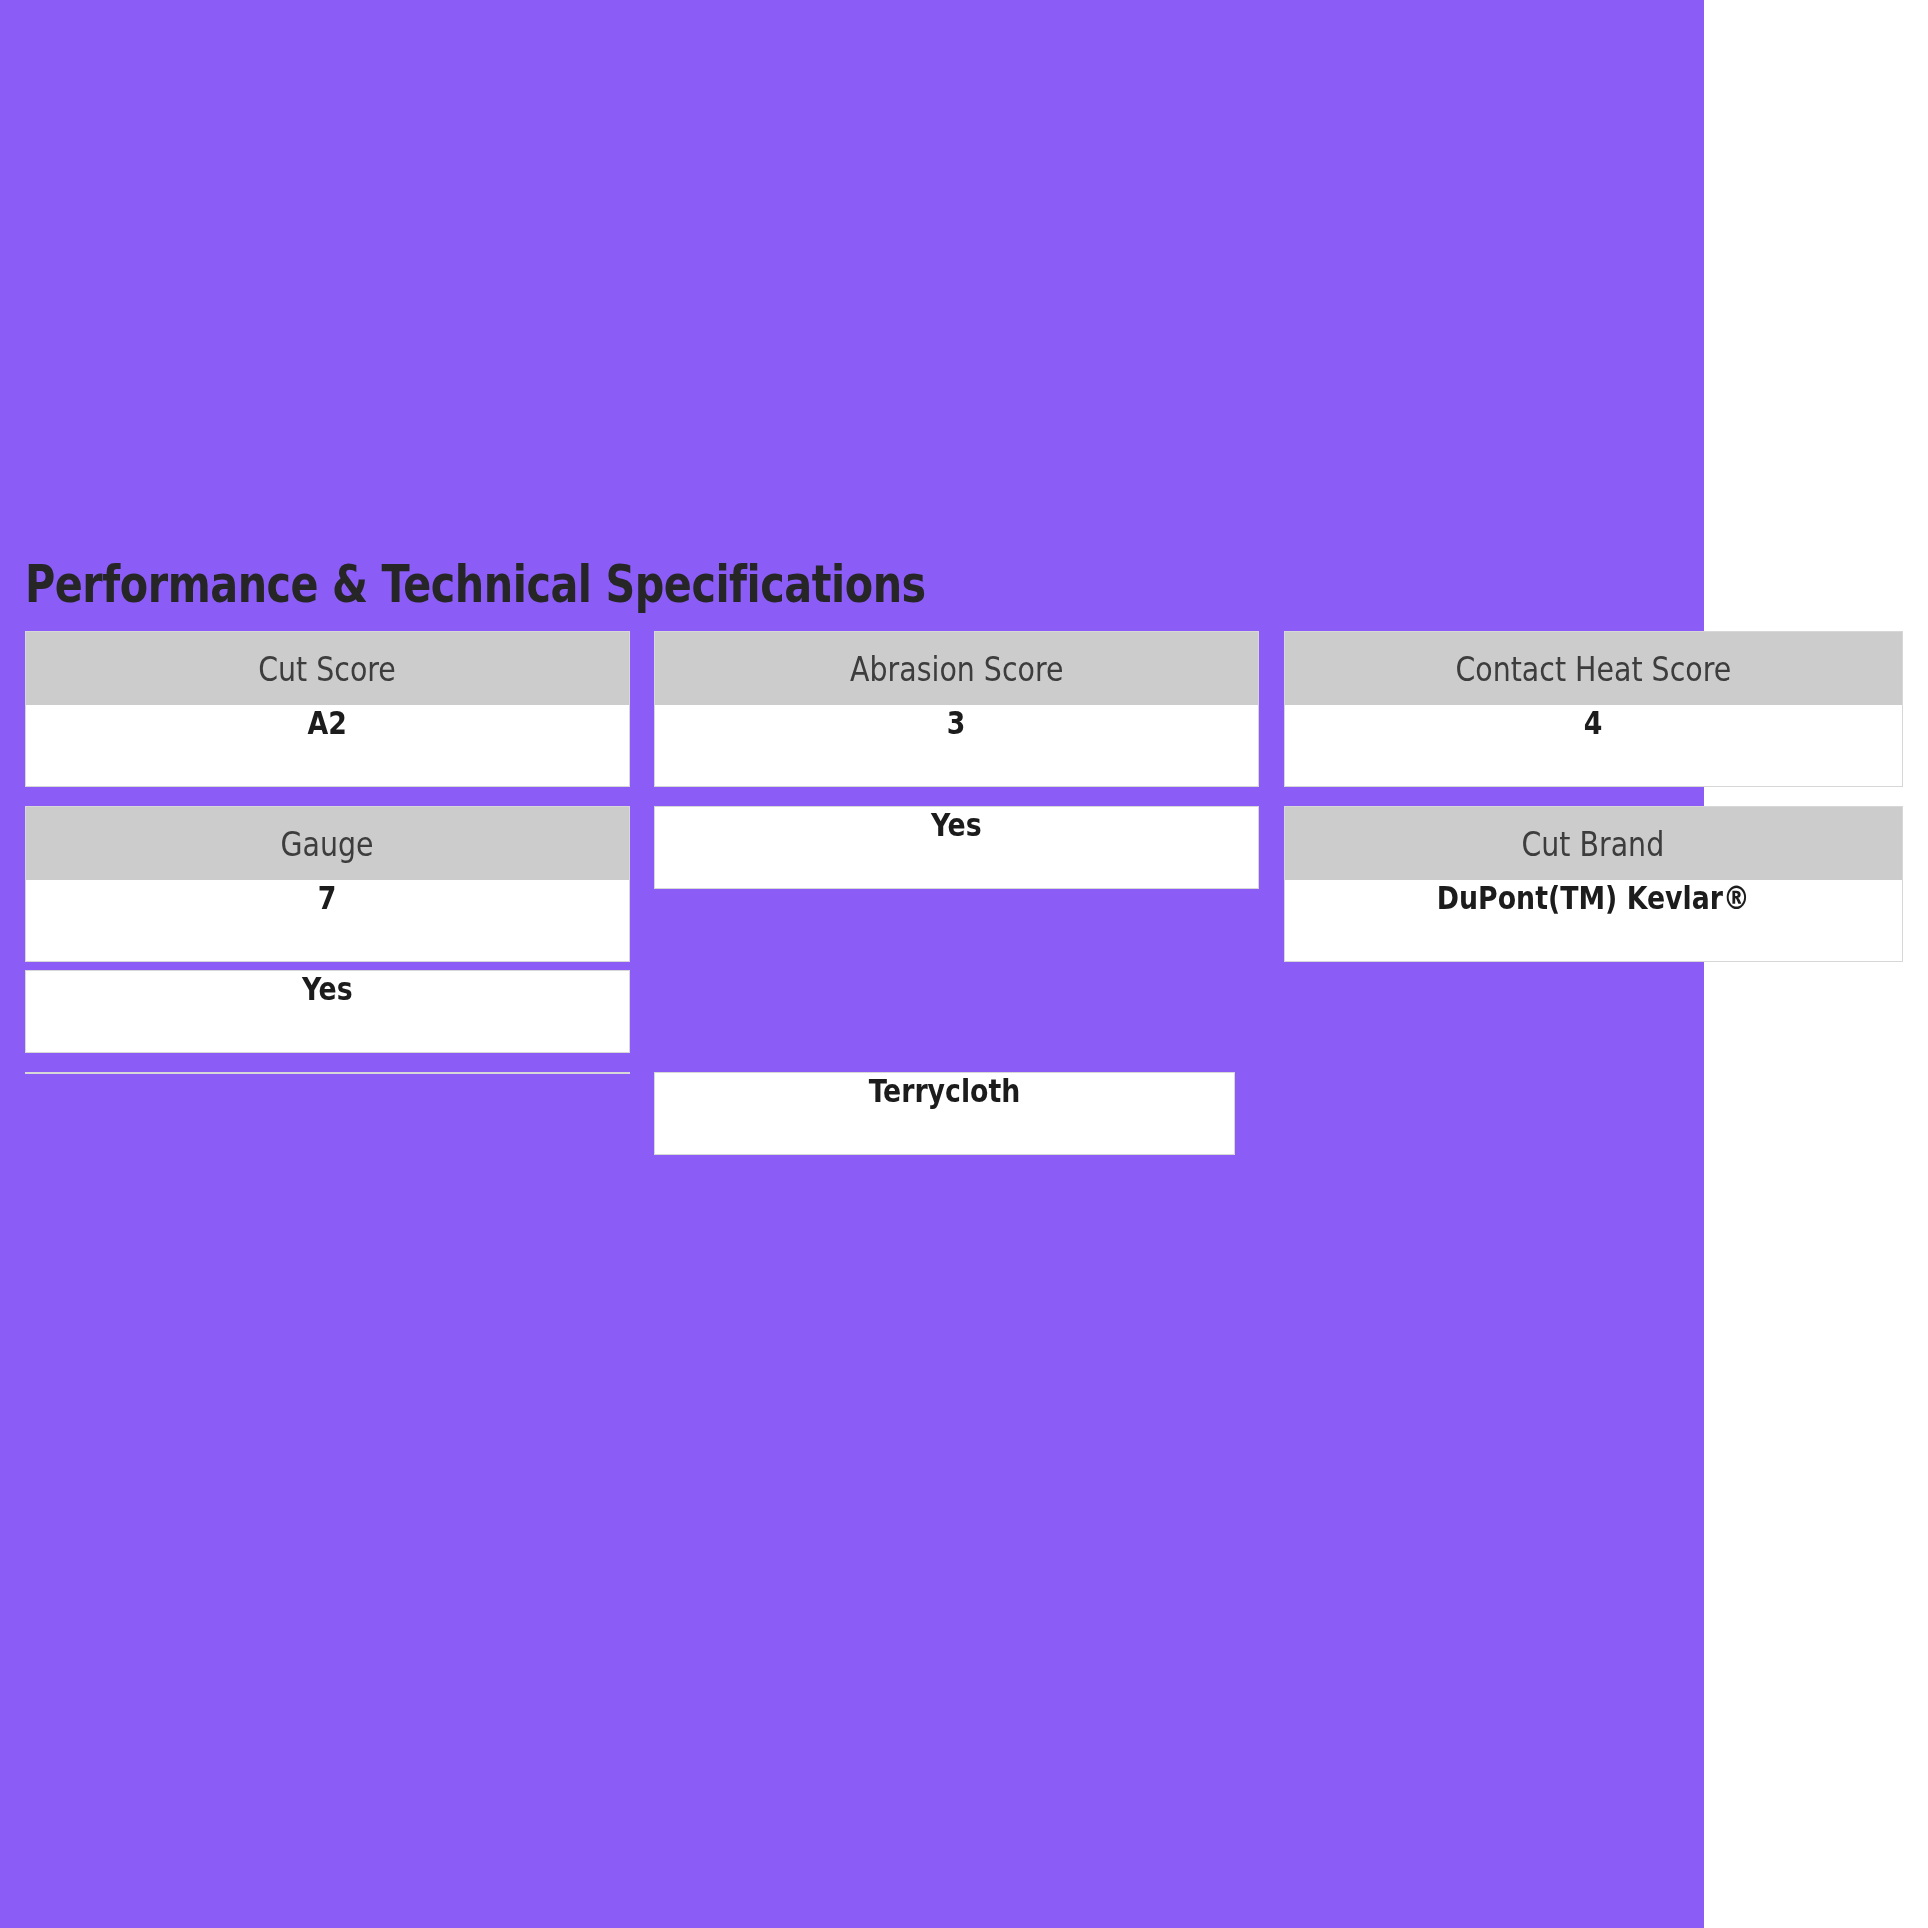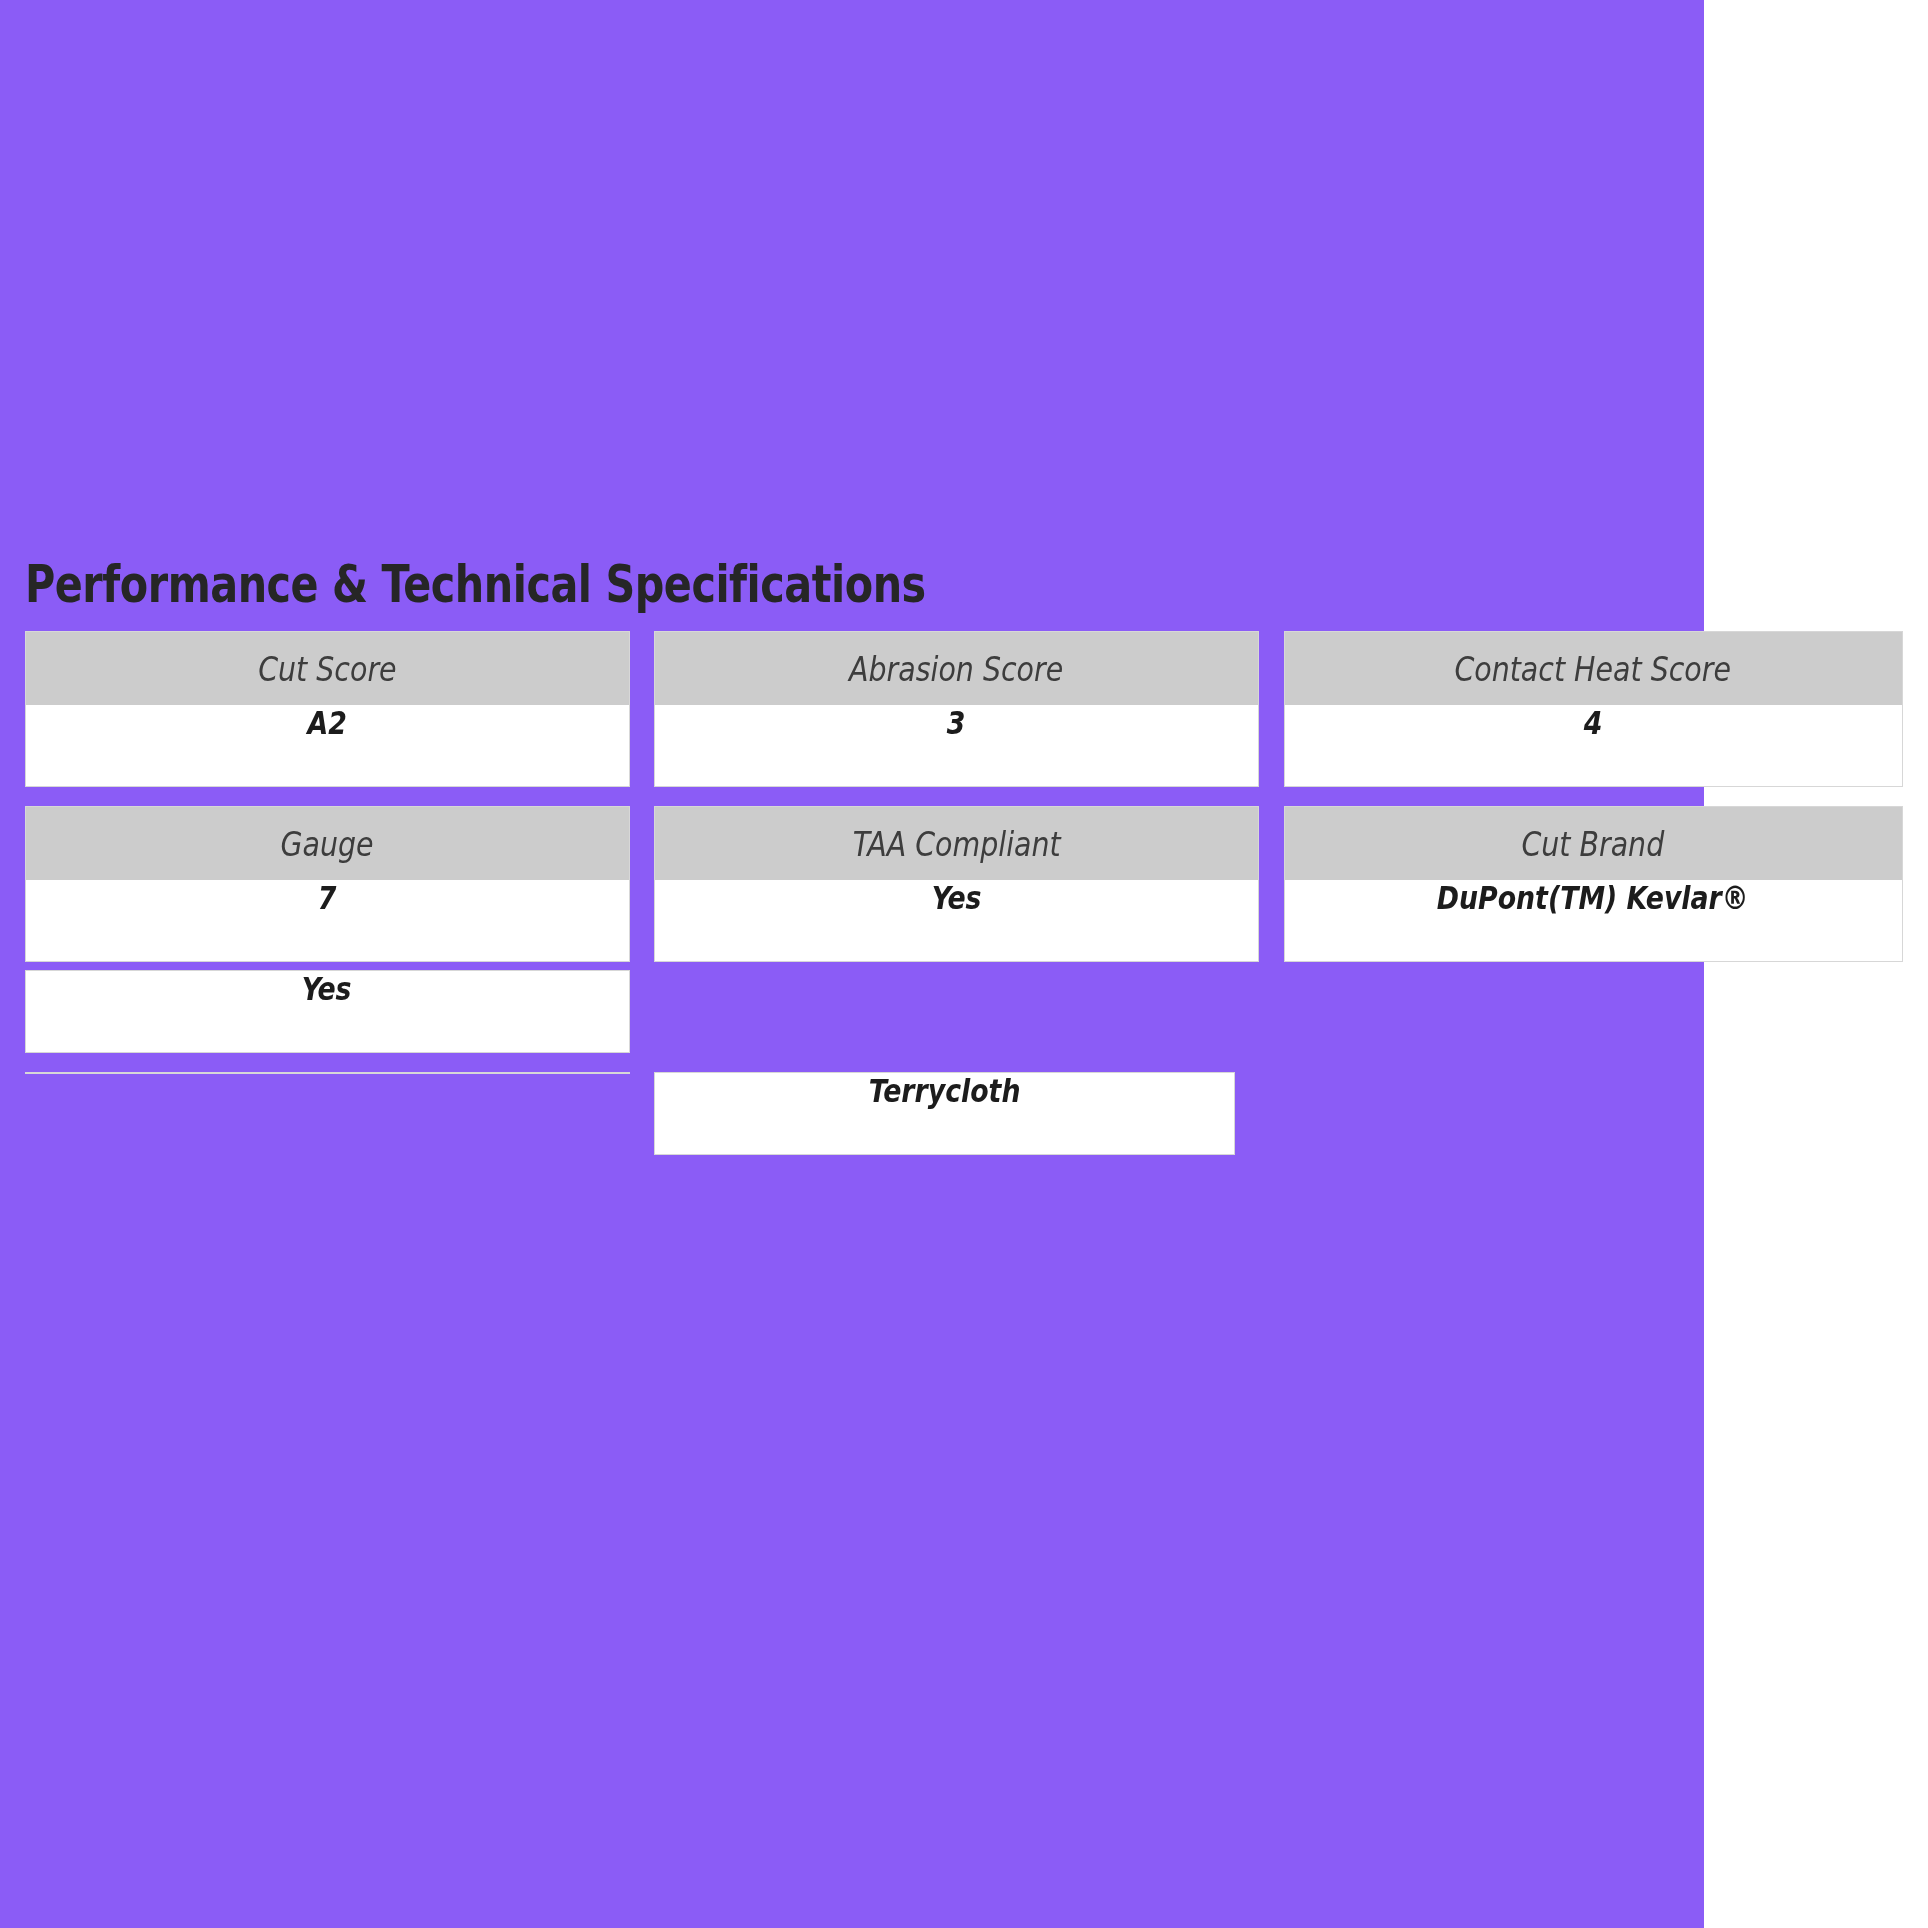--- a/index.html
+++ b/index.html
@@ -38,21 +38,20 @@
     transform-origin: left center;
     white-space: nowrap;
   }
 
   
   .spec-grid {
     position: absolute;
     left: 24.5px;
     top: 631px;
     width: 1883px;
-    font-style: italic;
   }
 
   .spec-row {
     display: flex;
     flex-direction: row;
     align-items: flex-start;
     margin-bottom: 17px;
   }
 
   .spec-card {
@@ -156,23 +155,20 @@
       <div class="spec-card w-col-a">
         <div class="spec-card-header">
           <span class="spec-card-header-text">Gauge</span>
         </div>
         <div class="spec-card-body">
           <span class="spec-card-value">7</span>
         </div>
       </div>
 
       <div class="spec-card w-col-b">
-        <div class="spec-card-header">
-          <span class="spec-card-header-text">TAA Compliant</span>
-        </div>
         <div class="spec-card-body">
           <span class="spec-card-value">Yes</span>
         </div>
       </div>
 
       <div class="spec-card w-col-c">
         <div class="spec-card-header">
           <span class="spec-card-header-text">Cut Brand</span>
         </div>
         <div class="spec-card-body">

